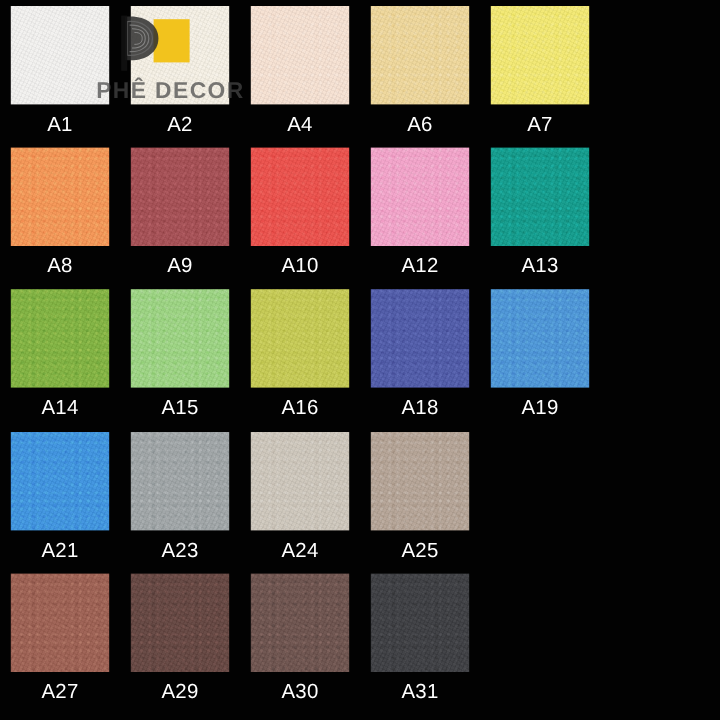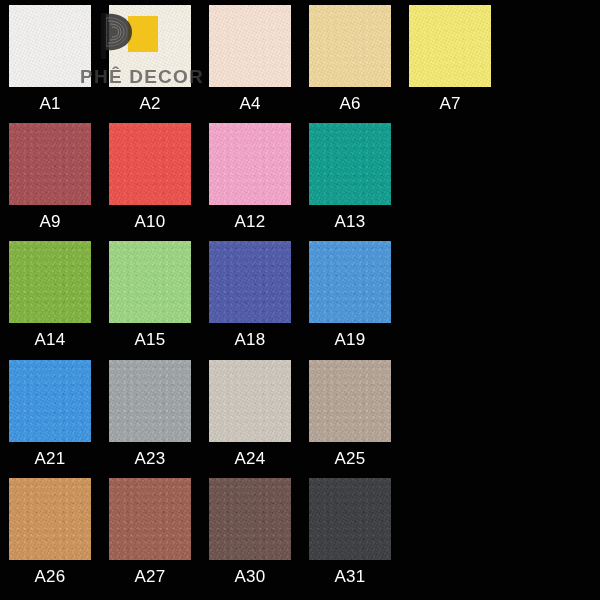--- a/index.html
+++ b/index.html
@@ -134,20 +134,24 @@
       <div class="swatch-label">A6</div>
     </div>
     <div class="swatch-cell">
       <div class="swatch-chip" style="background-color: rgb(243, 233, 113);"></div>
       <div class="swatch-label">A7</div>
     </div>
   </div>
 
   <div class="swatch-row">
     <div class="swatch-cell">
+      <div class="swatch-chip" style="background-color: rgb(245, 149, 84);"></div>
+      <div class="swatch-label">A8</div>
+    </div>
+    <div class="swatch-cell">
       <div class="swatch-chip" style="background-color: rgb(164, 77, 82);"></div>
       <div class="swatch-label">A9</div>
     </div>
     <div class="swatch-cell">
       <div class="swatch-chip" style="background-color: rgb(236, 79, 74);"></div>
       <div class="swatch-label">A10</div>
     </div>
     <div class="swatch-cell">
       <div class="swatch-chip" style="background-color: rgb(243, 163, 201);"></div>
       <div class="swatch-label">A12</div>
@@ -161,20 +165,24 @@
   <div class="swatch-row">
     <div class="swatch-cell">
       <div class="swatch-chip" style="background-color: rgb(127, 178, 63);"></div>
       <div class="swatch-label">A14</div>
     </div>
     <div class="swatch-cell">
       <div class="swatch-chip" style="background-color: rgb(155, 212, 129);"></div>
       <div class="swatch-label">A15</div>
     </div>
     <div class="swatch-cell">
+      <div class="swatch-chip" style="background-color: rgb(197, 202, 82);"></div>
+      <div class="swatch-label">A16</div>
+    </div>
+    <div class="swatch-cell">
       <div class="swatch-chip" style="background-color: rgb(78, 89, 168);"></div>
       <div class="swatch-label">A18</div>
     </div>
     <div class="swatch-cell">
       <div class="swatch-chip" style="background-color: rgb(75, 149, 216);"></div>
       <div class="swatch-label">A19</div>
     </div>
   </div>
 
   <div class="swatch-row">
@@ -191,26 +199,26 @@
       <div class="swatch-label">A24</div>
     </div>
     <div class="swatch-cell">
       <div class="swatch-chip" style="background-color: rgb(180, 163, 149);"></div>
       <div class="swatch-label">A25</div>
     </div>
   </div>
 
   <div class="swatch-row">
     <div class="swatch-cell">
-      <div class="swatch-chip" style="background-color: rgb(204, 145, 89);"></div>
-      <div class="swatch-label">A26</div>
-    </div>
-    <div class="swatch-cell">
       <div class="swatch-chip" style="background-color: rgb(156, 95, 81);"></div>
       <div class="swatch-label">A27</div>
+    </div>
+    <div class="swatch-cell">
+      <div class="swatch-chip" style="background-color: rgb(99, 68, 63);"></div>
+      <div class="swatch-label">A29</div>
     </div>
     <div class="swatch-cell">
       <div class="swatch-chip" style="background-color: rgb(107, 81, 76);"></div>
       <div class="swatch-label">A30</div>
     </div>
     <div class="swatch-cell">
       <div class="swatch-chip" style="background-color: rgb(59, 60, 64);"></div>
       <div class="swatch-label">A31</div>
     </div>
   </div>

